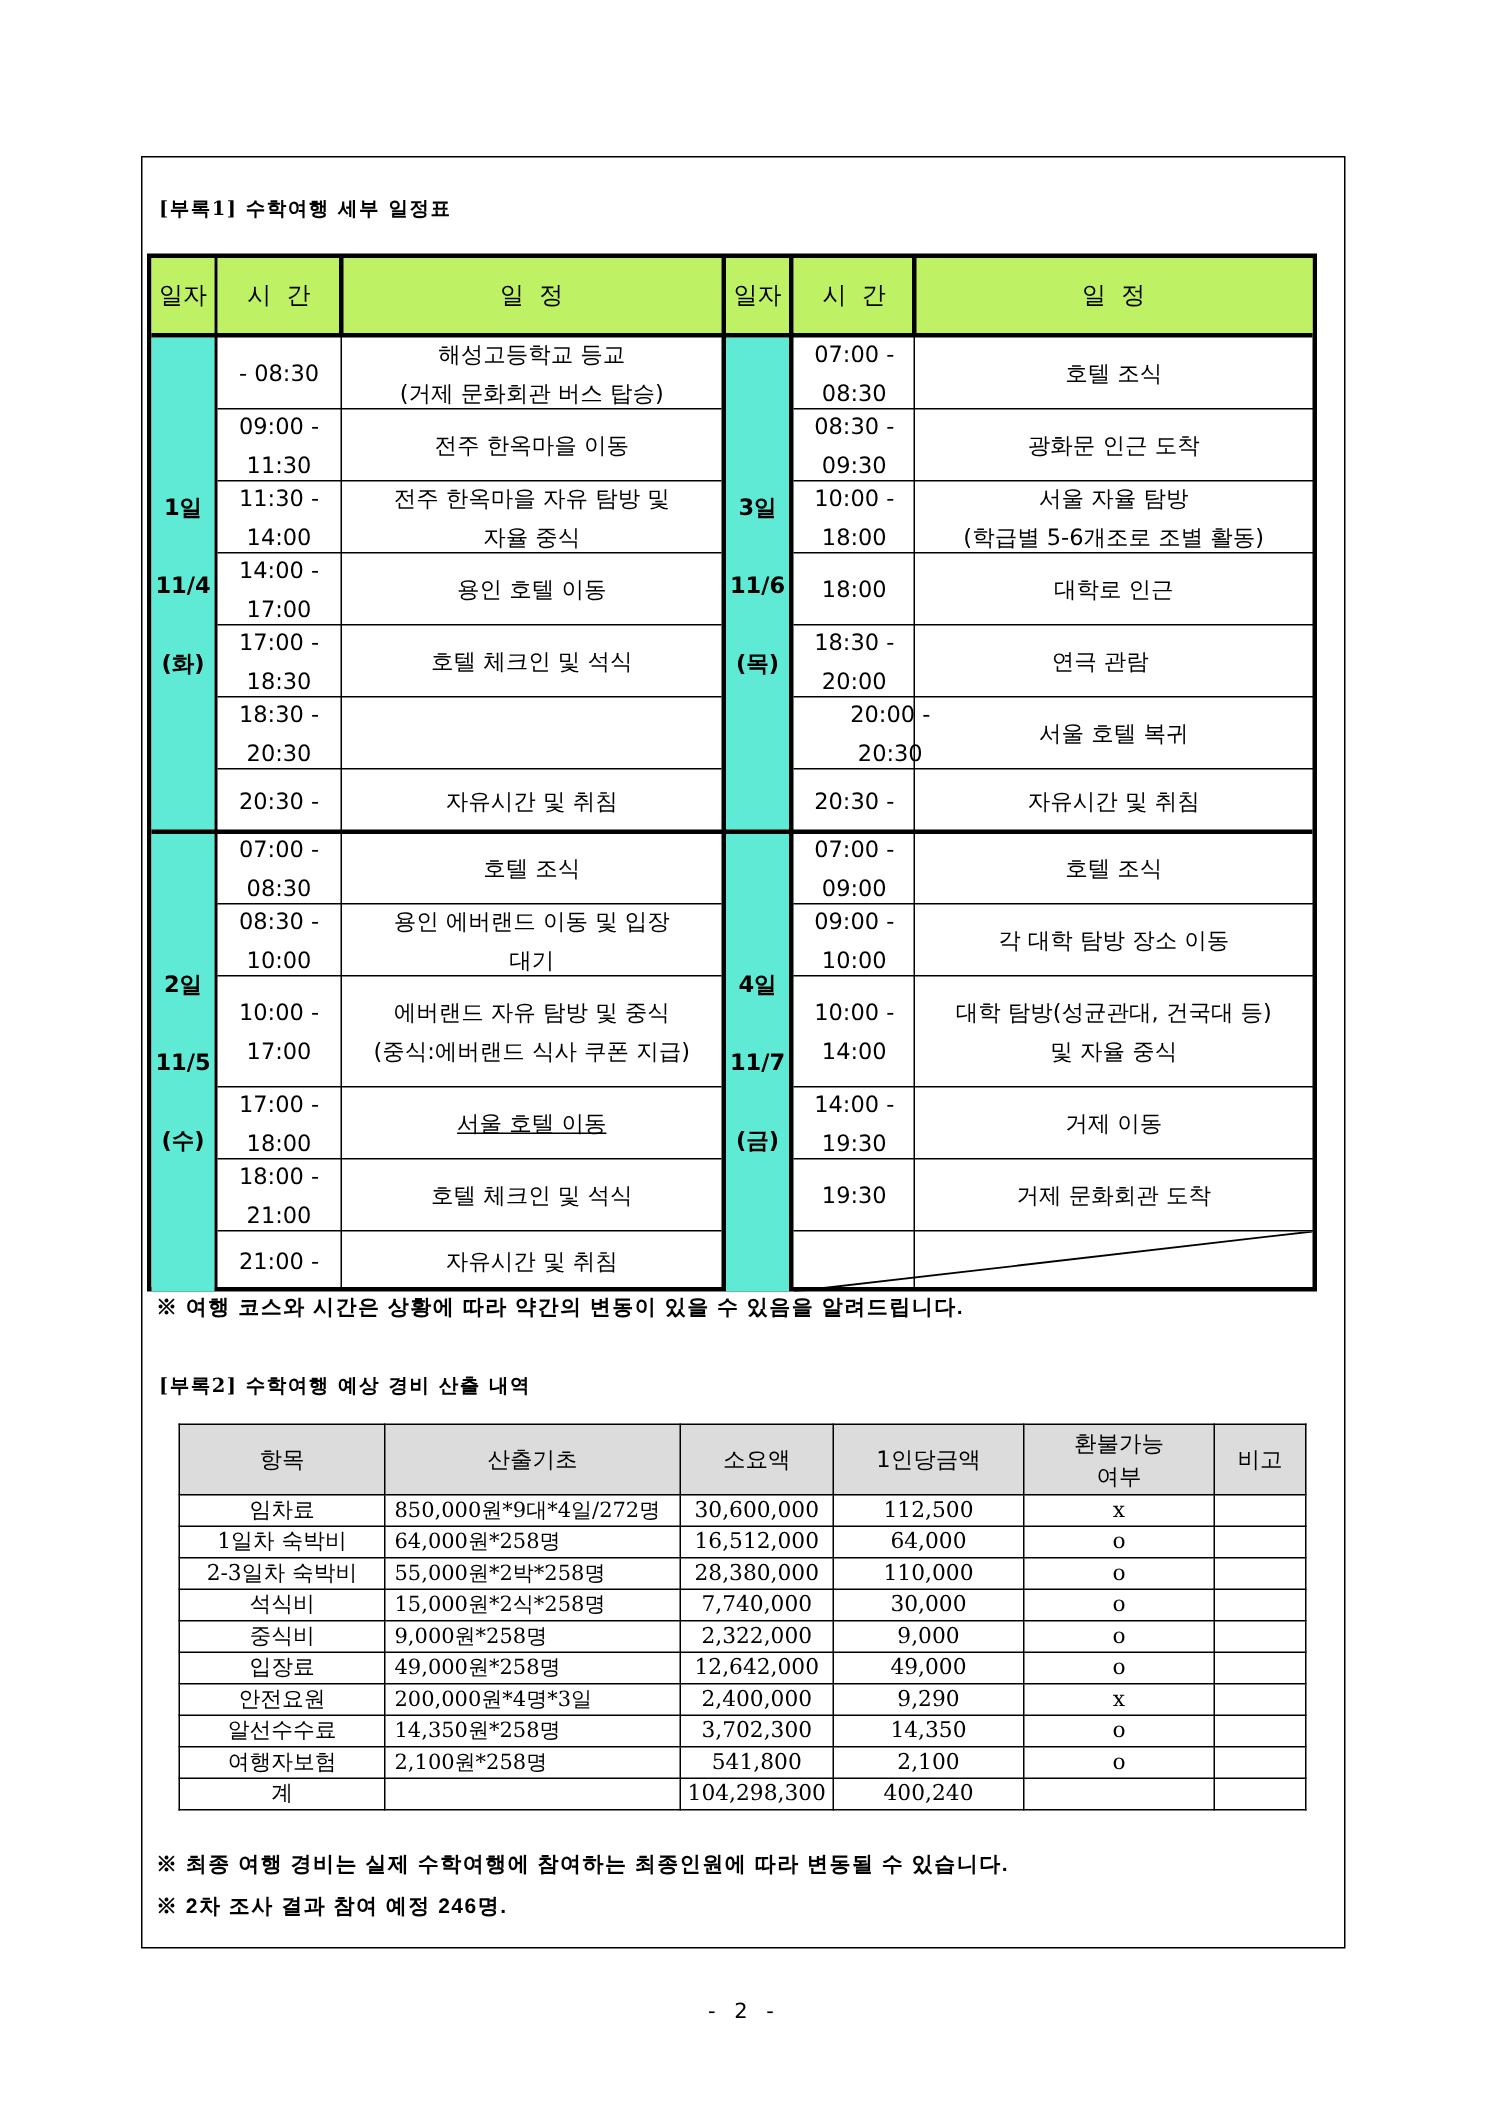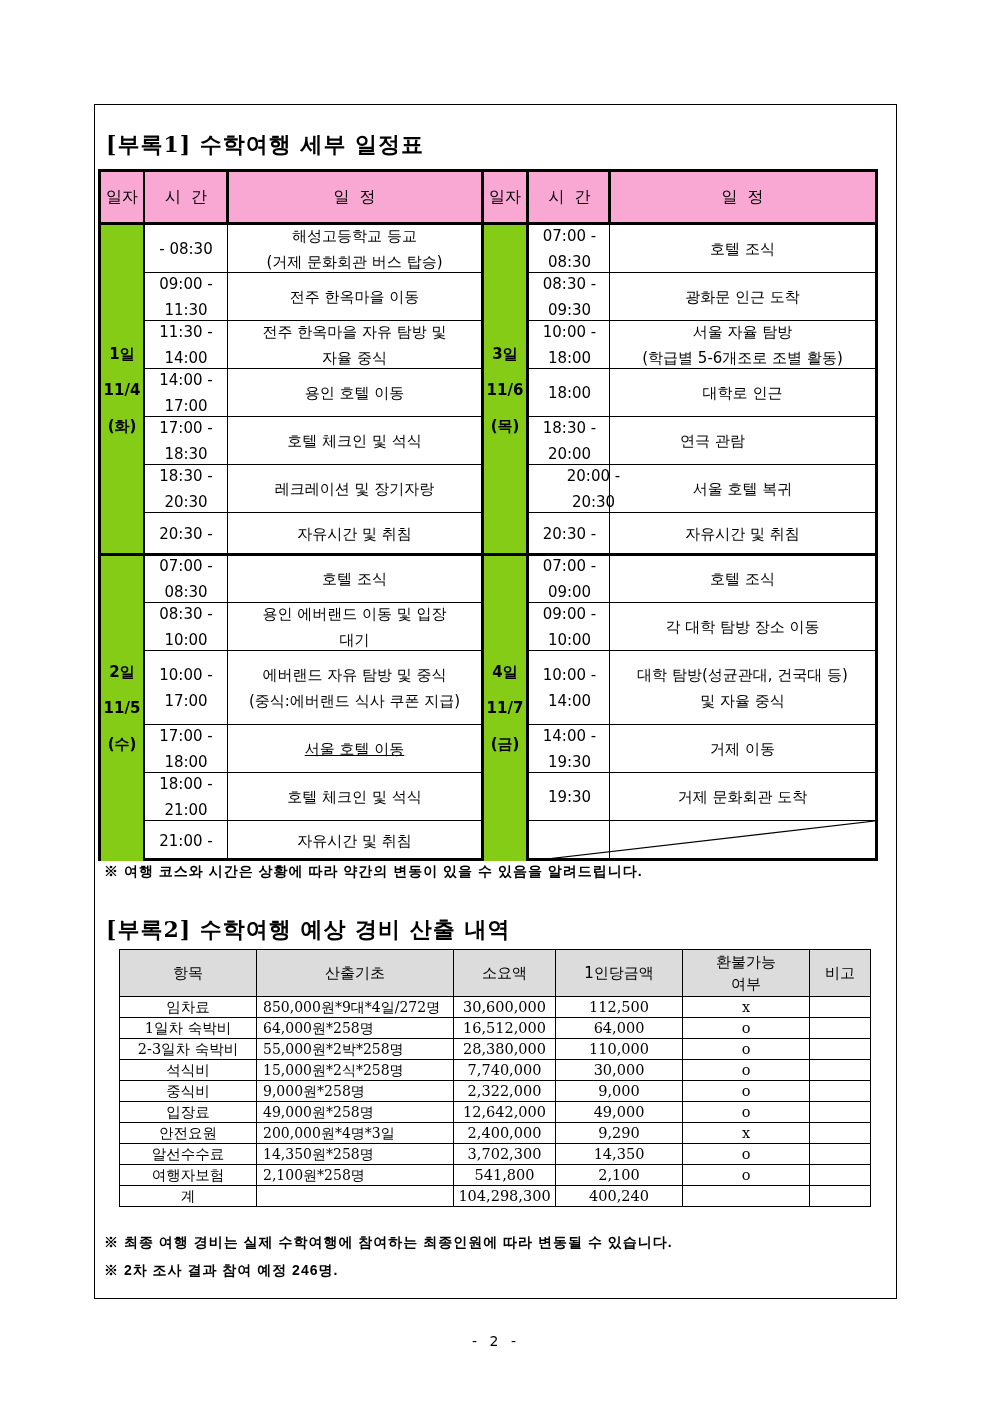--- a/index.html
+++ b/index.html
@@ -1,29 +1,29 @@
 <!DOCTYPE html>
 <html><head>
 <meta charset="utf-8">
 <style>
   html, body { margin:0; padding:0; background:#ffffff; }
   body { width:992px; height:1403px; position:relative; overflow:hidden;
          font-family:"DejaVu Sans", sans-serif; color:#000; }
   .frame { position:absolute; left:94px; top:104px; width:803px; height:1195px;
            border:1px solid #000; box-sizing:border-box; }
   .heading { position:absolute; font-family:"DejaVu Serif", serif; font-weight:bold;
-             font-size:22px; letter-spacing:1px; white-space:nowrap; }
+             font-size:13px; letter-spacing:1px; white-space:nowrap; }
   
   .sched { position:absolute; left:98px; top:169px; width:780px; height:692px;
            border:3px solid #000; box-sizing:border-box; }
   .cell { position:absolute; box-sizing:border-box; display:flex; flex-direction:column;
           align-items:center; justify-content:center; text-align:center;
           font-size:15px; line-height:26px; white-space:nowrap; }
-  .hdr { background:#f9a8d4; font-size:16px; }
-  .daycol { background:#84cc16; font-weight:bold; font-size:15px; line-height:36px; }
+  .hdr { background:#bef264; font-size:16px; }
+  .daycol { background:#5eead4; font-weight:bold; font-size:15px; line-height:36px;gap:16px; }
   .vline { position:absolute; background:#000; }
   .hline { position:absolute; background:#000; }
   .note { position:absolute; font-family:Liberation Sans, sans-serif; font-weight:bold;
           font-size:14px; white-space:nowrap; letter-spacing:1px; }
   
   .cost { position:absolute; left:119px; top:949px; border-collapse:collapse;
           font-family:"DejaVu Serif", serif; font-size:14.5px; }
   .cost td, .cost th { border:1px solid #000; padding:0; height:20px; line-height:20px;
           text-align:center; white-space:nowrap; font-weight:normal; }
   .cost th { background:#dcdcdc; height:46px; font-family:"DejaVu Sans", sans-serif; font-size:15px; line-height:22px; }
@@ -88,23 +88,20 @@
       <span>18:30</span>
     </div>
     <div class="cell" style="left: 127px; top: 245px; width: 253px; height: 48px;">
       <span>호텔 체크인 및 석식</span>
     </div>
     <div class="hline" style="left: 44px; top: 292px; width: 336px; height: 1px;"></div>
     <div class="cell" style="left: 44px; top: 293px; width: 82px; height: 48px;">
       <span>18:30 -</span>
       <span>20:30</span>
     </div>
-    <div class="cell" style="left: 127px; top: 293px; width: 253px; height: 48px;">
-      <span>레크레이션 및 장기자랑</span>
-    </div>
     <div class="hline" style="left: 44px; top: 340px; width: 336px; height: 1px;"></div>
     <div class="cell" style="left: 44px; top: 341px; width: 82px; height: 42px;">
       <span>20:30 -</span>
     </div>
     <div class="cell" style="left: 127px; top: 341px; width: 253px; height: 42px;">
       <span>자유시간 및 취침</span>
     </div>
     <div class="cell daycol" style="left: 0px; top: 383px; width: 42px; height: 306px;">
       <span>2일</span>
       <span>11/5</span>
@@ -192,21 +189,21 @@
       <span>18:00</span>
     </div>
     <div class="cell" style="left: 509px; top: 197px; width: 265px; height: 48px;">
       <span>대학로 인근</span>
     </div>
     <div class="hline" style="left: 428px; top: 244px; width: 347px; height: 1px;"></div>
     <div class="cell" style="left: 428px; top: 245px; width: 81px; height: 48px;">
       <span>18:30 -</span>
       <span>20:00</span>
     </div>
-    <div class="cell" style="left: 479px; top: 245px; width: 265px; height: 48px;">
+    <div class="cell" style="left: 500px; top: 245px; width: 265px; height: 48px;">
       <span>연극 관람</span>
     </div>
     <div class="hline" style="left: 428px; top: 292px; width: 347px; height: 1px;"></div>
     <div class="cell" style="left: 452px; top: 293px; width: 81px; height: 48px;">
       <span>20:00 -</span>
       <span>20:30</span>
     </div>
     <div class="cell" style="left: 509px; top: 293px; width: 265px; height: 48px;">
       <span>서울 호텔 복귀</span>
     </div>

